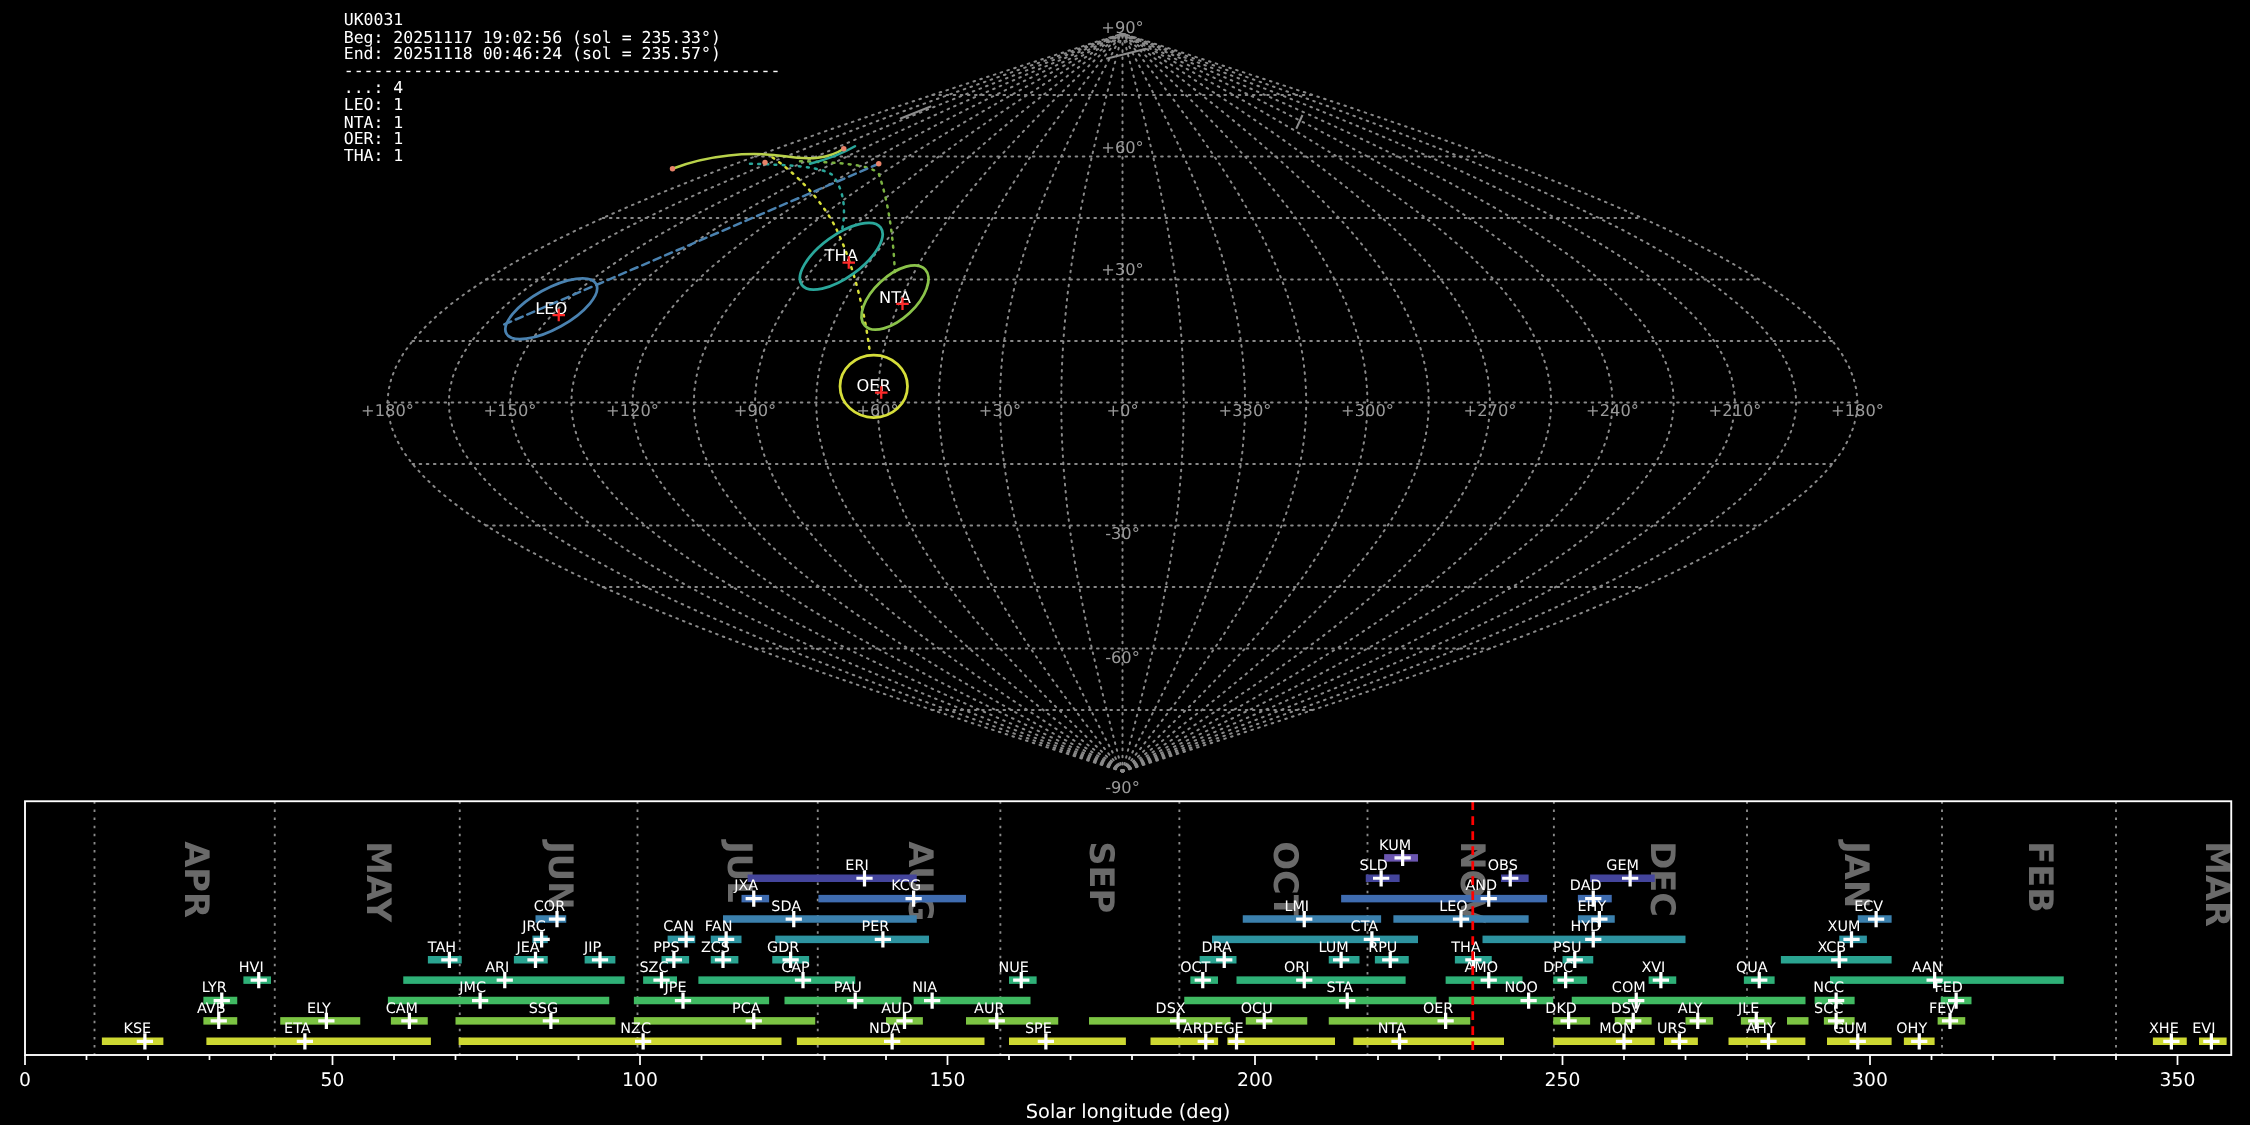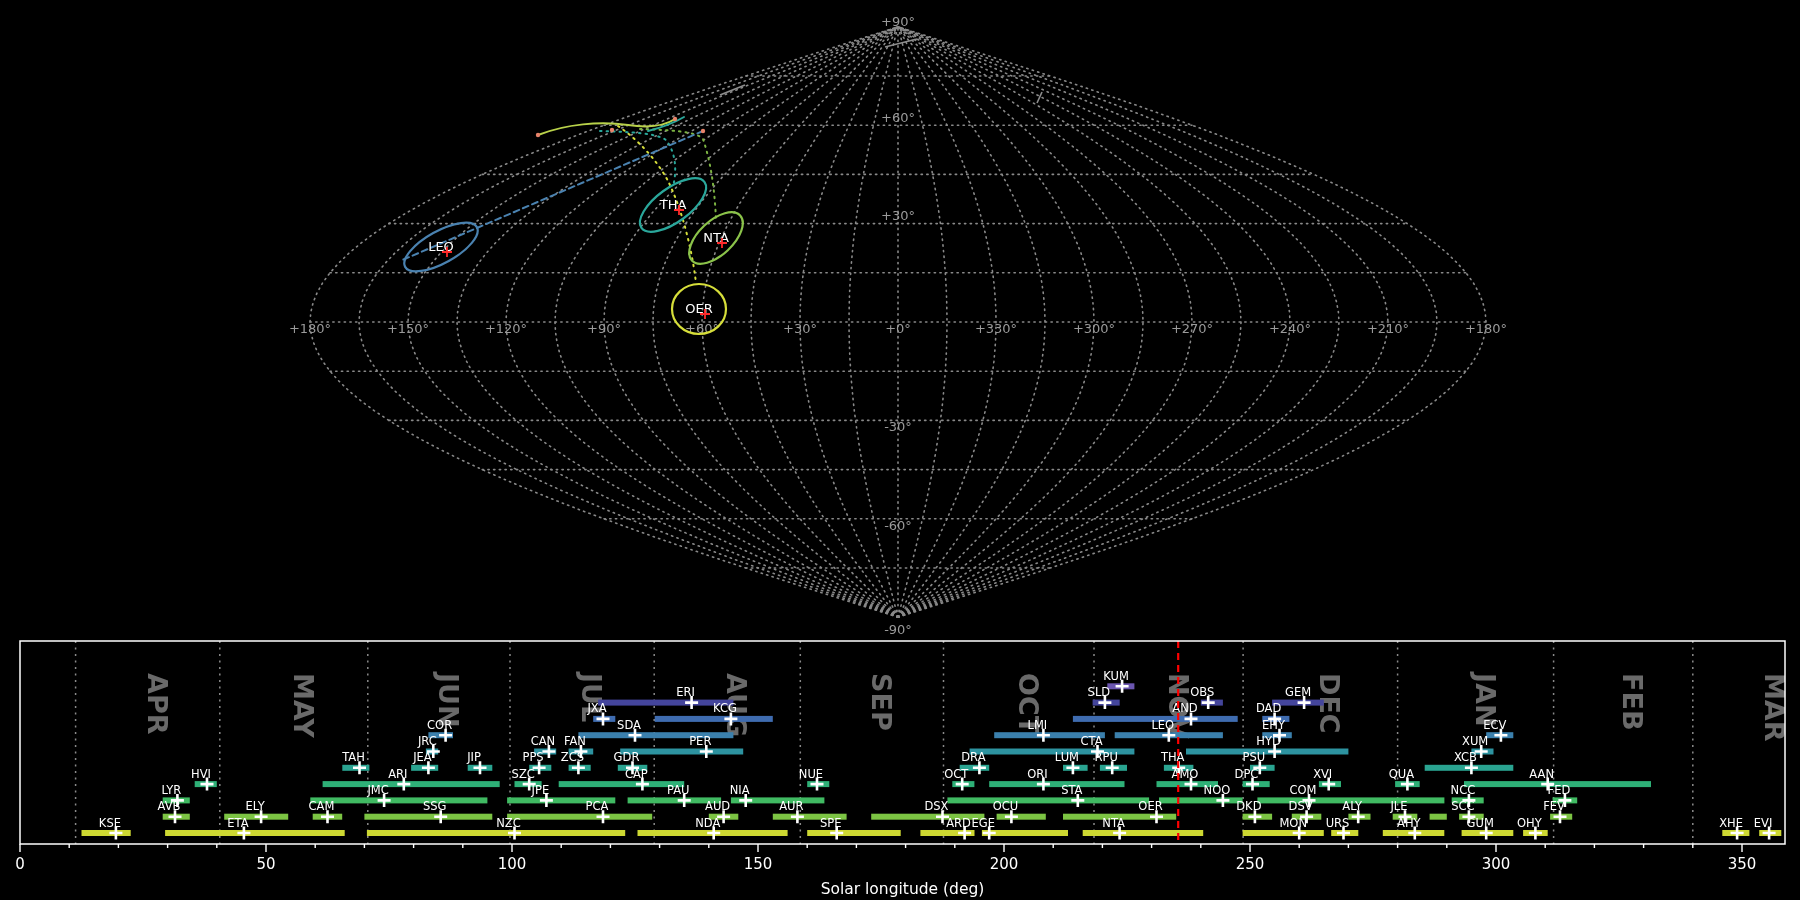--- a/index.html
+++ b/index.html
@@ -15,20 +15,29 @@
   .radlab{font-size:13px;fill:#ffffff;}
   .slabel{font-size:11.5px;fill:#ffffff;}
   .ticklab{font-size:15px;fill:#ffffff;}
   .xlabel{font-size:15.5px;fill:#ffffff;}
   .month{font-size:27px;font-weight:bold;}
 </style>
 </head>
 <body>
 
 <div class="stage">
+  <pre class="station-info">UK0031
+Beg: 20251117 19:02:56 (sol = 235.33°)
+End: 20251118 00:46:24 (sol = 235.57°)
+--------------------------------------------
+...: 4
+LEO: 1
+NTA: 1
+OER: 1
+THA: 1</pre>
   <svg id="scene" width="1800" height="900" viewBox="0 0 1800 900">
     <g id="sky-map">
         <g stroke="#a8a8a8" stroke-width="1.6" fill="none" stroke-dasharray="1.3 4.4" stroke-linecap="round" opacity="0.82">
           <line x1="745.8" y1="568.0" x2="1050.2" y2="568.0"></line>
           <line x1="604.0" y1="518.8" x2="1192.0" y2="518.8"></line>
           <line x1="482.2" y1="469.6" x2="1313.8" y2="469.6"></line>
           <line x1="388.8" y1="420.4" x2="1407.2" y2="420.4"></line>
           <line x1="330.0" y1="371.2" x2="1466.0" y2="371.2"></line>
           <line x1="310.0" y1="322.0" x2="1486.0" y2="322.0"></line>
           <line x1="330.0" y1="272.8" x2="1466.0" y2="272.8"></line>

